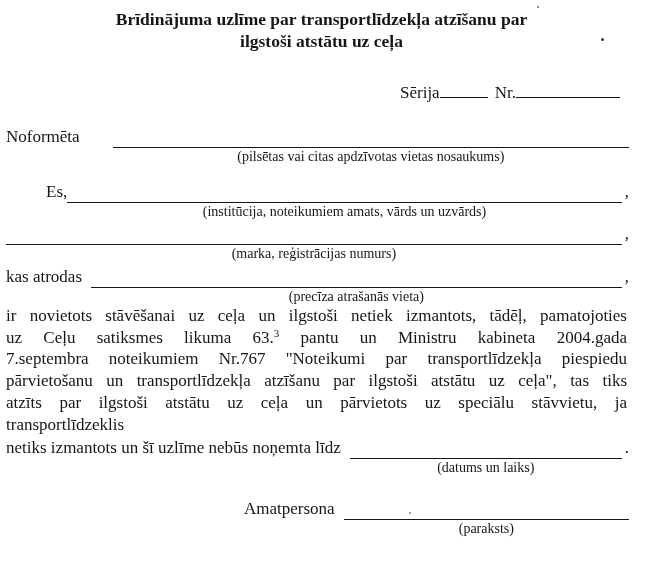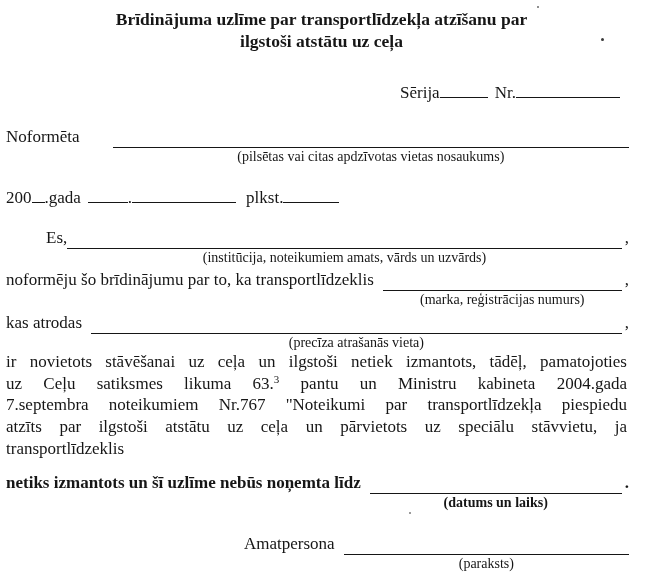--- a/index.html
+++ b/index.html
@@ -49,21 +49,21 @@
     padding-top: 2px;
     text-align: center;
     white-space: nowrap;
   }
   .ftrail { white-space: pre; padding-left: 3px; }
   .row-noformeta  { margin-top: 22px; gap: 24px; }
   .row-date       { margin-top: 24px; line-height: 22px; white-space: nowrap; }
   .row-es         { margin-top: 18px; padding-left: 40px; }
   .row-noformeju  { margin-top: 5px; }
   .row-kas        { margin-top: 6px; justify-content: center; }
-  .row-netiks     { margin-top: 12px; font-weight: bold; }
+  .row-netiks     { margin-top: 2px; }
   .row-amat       { margin-top: 24px; padding-left: 238px; }
   
   .b-year  { width: 13px; }
   .b-day   { width: 40px; margin-left: 7px; }
   .b-month { width: 104px; }
   .b-time  { width: 56px; }
   .plkst-label { margin-left: 10px; }
   
   .body-par { margin-top: 2px; padding-right: 2px; }
   .jline {
@@ -101,53 +101,52 @@
   <div class="serija-row"><span>Sērija</span><span class="iblank b-serija"></span><span class="nr-label">Nr.</span><span class="iblank b-nr"></span></div>
 
   <div class="frow row-noformeta">
     <span class="flabel gap">Noformēta</span>
     <span class="fwrap">
       <span class="fline"></span>
       <span class="fcap">(pilsētas vai citas apdzīvotas vietas nosaukums)</span>
     </span>
   </div>
 
-  <div class="row-date"><span>200</span><span class="iblank b-year"></span><span>.gada</span><span class="iblank b-day"></span><span>.</span><span class="iblank b-month"></span><span class="plkst-label">plkst.</span><span class="iblank b-time"></span></div>
 
   <div class="frow row-es">
     <span class="flabel">Es,</span>
     <span class="fwrap">
       <span class="fline"></span>
       <span class="fcap">(institūcija, noteikumiem amats, vārds un uzvārds)</span>
     </span>
     <span class="ftrail">,</span>
   </div>
 
   <div class="frow row-noformeju">
-    <span class="flabel gap">noformēju šo brīdinājumu par to, ka transportlīdzeklis</span>
     <span class="fwrap">
       <span class="fline"></span>
       <span class="fcap">(marka, reģistrācijas numurs)</span>
     </span>
     <span class="ftrail">,</span>
   </div>
 
   <div class="frow row-kas">
     <span class="flabel gap">kas atrodas</span>
     <span class="fwrap">
       <span class="fline"></span>
       <span class="fcap">(precīza atrašanās vieta)</span>
     </span>
     <span class="ftrail">,</span>
   </div>
 
   <div class="body-par">
     <div class="jline">ir novietots stāvēšanai uz ceļa un ilgstoši netiek izmantots, tādēļ, pamatojoties</div>
     <div class="jline"><span>uz Ceļu satiksmes likuma 63.</span><span class="supn">3</span><span> pantu un Ministru kabineta 2004.gada</span></div>
     <div class="jline">7.septembra noteikumiem Nr.767 "Noteikumi par transportlīdzekļa piespiedu</div>
+    <div class="jline">pārvietošanu un transportlīdzekļa atzīšanu par ilgstoši atstātu uz ceļa", tas tiks</div>
     <div class="jline">atzīts par ilgstoši atstātu uz ceļa un pārvietots uz speciālu stāvvietu, ja</div>
     <div class="jline-last">transportlīdzeklis</div>
   </div>
 
   <div class="frow row-netiks">
     <span class="flabel gap">netiks izmantots un šī uzlīme nebūs noņemta līdz</span>
     <span class="fwrap">
       <span class="fline"></span>
       <span class="fcap">(datums un laiks)</span>
     </span>

